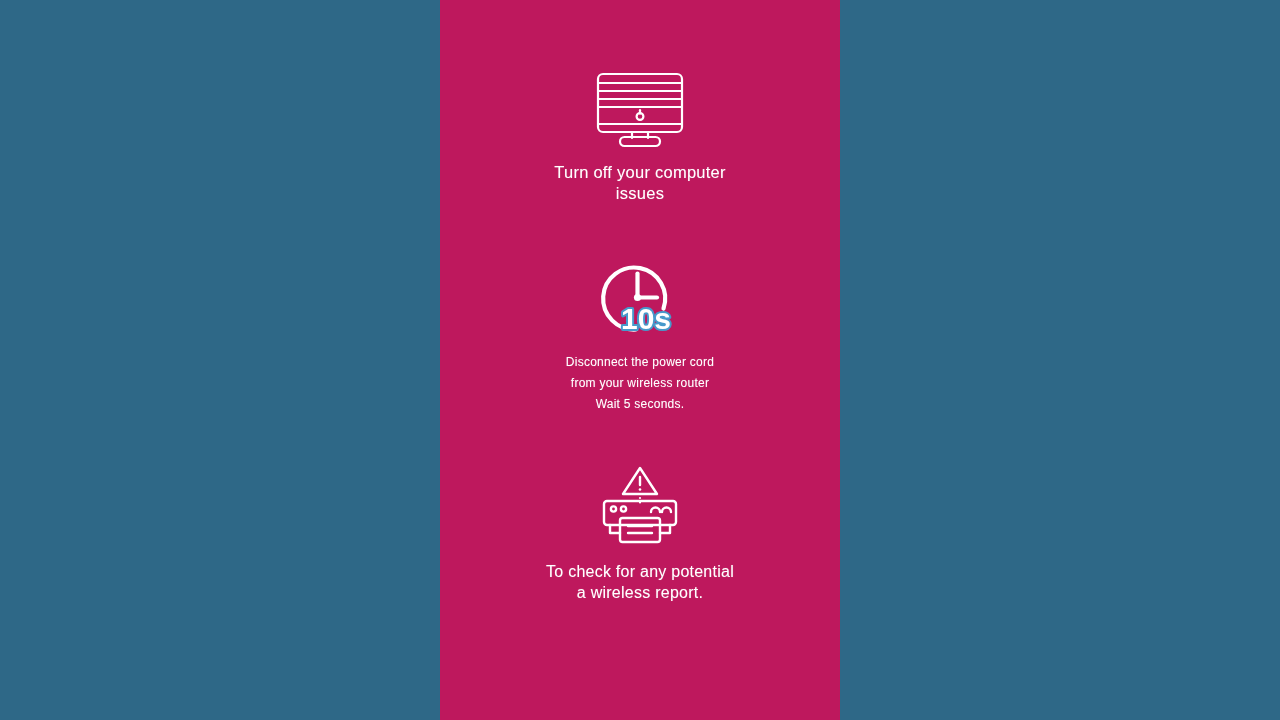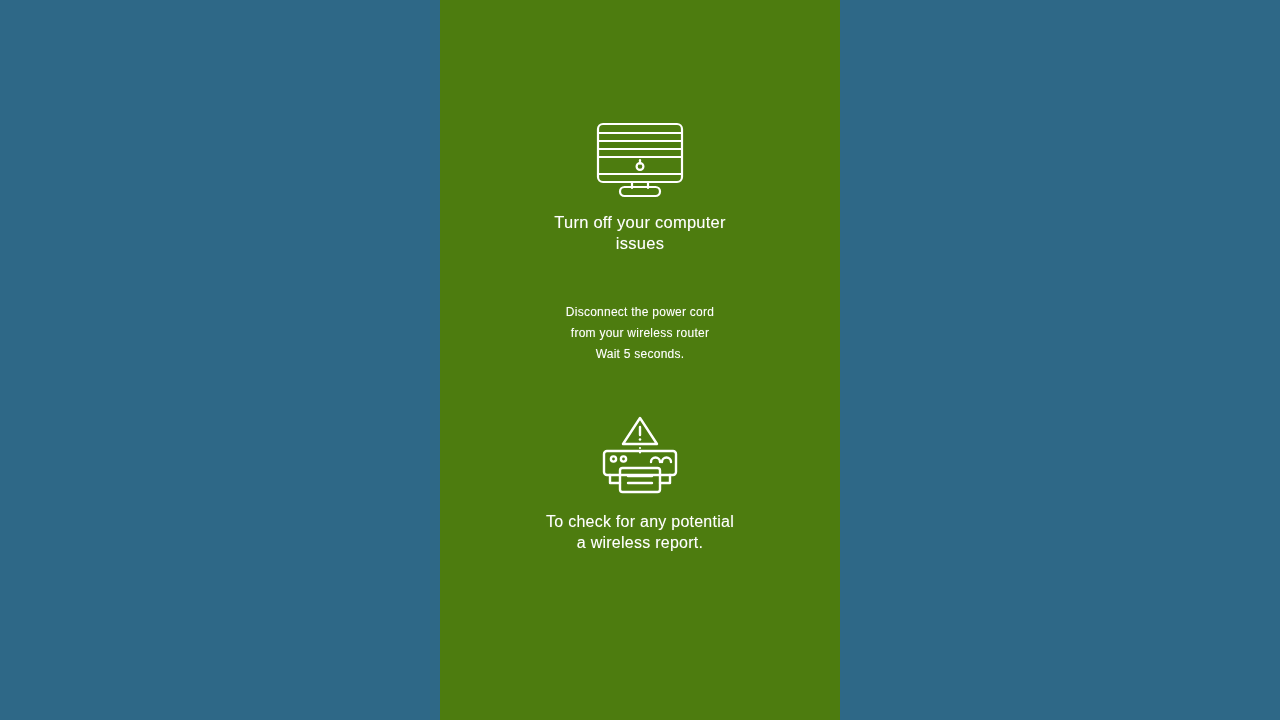--- a/index.html
+++ b/index.html
@@ -36,21 +36,21 @@
   .band.left  { left: 0; }
   .band.right { left: 840px; width: 440px; }
 
   
   .panel {
     position: absolute;
     left: 440px;
     top: 0;
     width: 400px;
     height: 720px;
-    background: #4d7c0f;
+    background: #be185d;
     display: flex;
     flex-direction: column;
     align-items: flex-end;
     justify-content: center;
     box-sizing: border-box;
     padding: 0 18px;
   }
 
   .step {
     width: 100%;
@@ -118,20 +118,32 @@
           <rect x="28" y="69" width="40" height="9" rx="4.5" ry="4.5"></rect>
         </svg>
       </div>
       <div class="caption caption-1">
         <span class="cap-line">Turn off your computer</span>
         <span class="cap-line">issues</span>
       </div>
     </div>
 
     <div class="step step-2">
+      <div class="icon-wrap">
+        <svg width="100" height="86" viewBox="0 0 100 86" fill="none" stroke="#ffffff" stroke-width="4.2" stroke-linecap="round" stroke-linejoin="round">
+
+          <path d="M73.5 56.5 A31 31 0 1 0 46 77.5"></path>
+
+          <path d="M47.5 21.5 L47.5 45.5"></path>
+          <path d="M47.5 45.5 L67 45.5"></path>
+          <circle cx="47.5" cy="45.5" r="3.6" fill="#ffffff" stroke="none"></circle>
+
+          <text x="56" y="77" font-family="Liberation Sans, sans-serif" font-size="30" font-weight="bold" fill="#ffffff" stroke="#4799cb" stroke-width="4" paint-order="stroke" text-anchor="middle">10s</text>
+        </svg>
+      </div>
       <div class="caption caption-2">
         <span class="cap-line">Disconnect the power cord</span>
         <span class="cap-line">from your wireless router</span>
         <span class="cap-line">Wait 5 seconds.</span>
       </div>
     </div>
 
     <div class="step step-3">
       <div class="icon-wrap">
         <svg width="92" height="84" viewBox="0 0 92 84" fill="none" stroke="#ffffff" stroke-width="2.4" stroke-linecap="round" stroke-linejoin="round">

